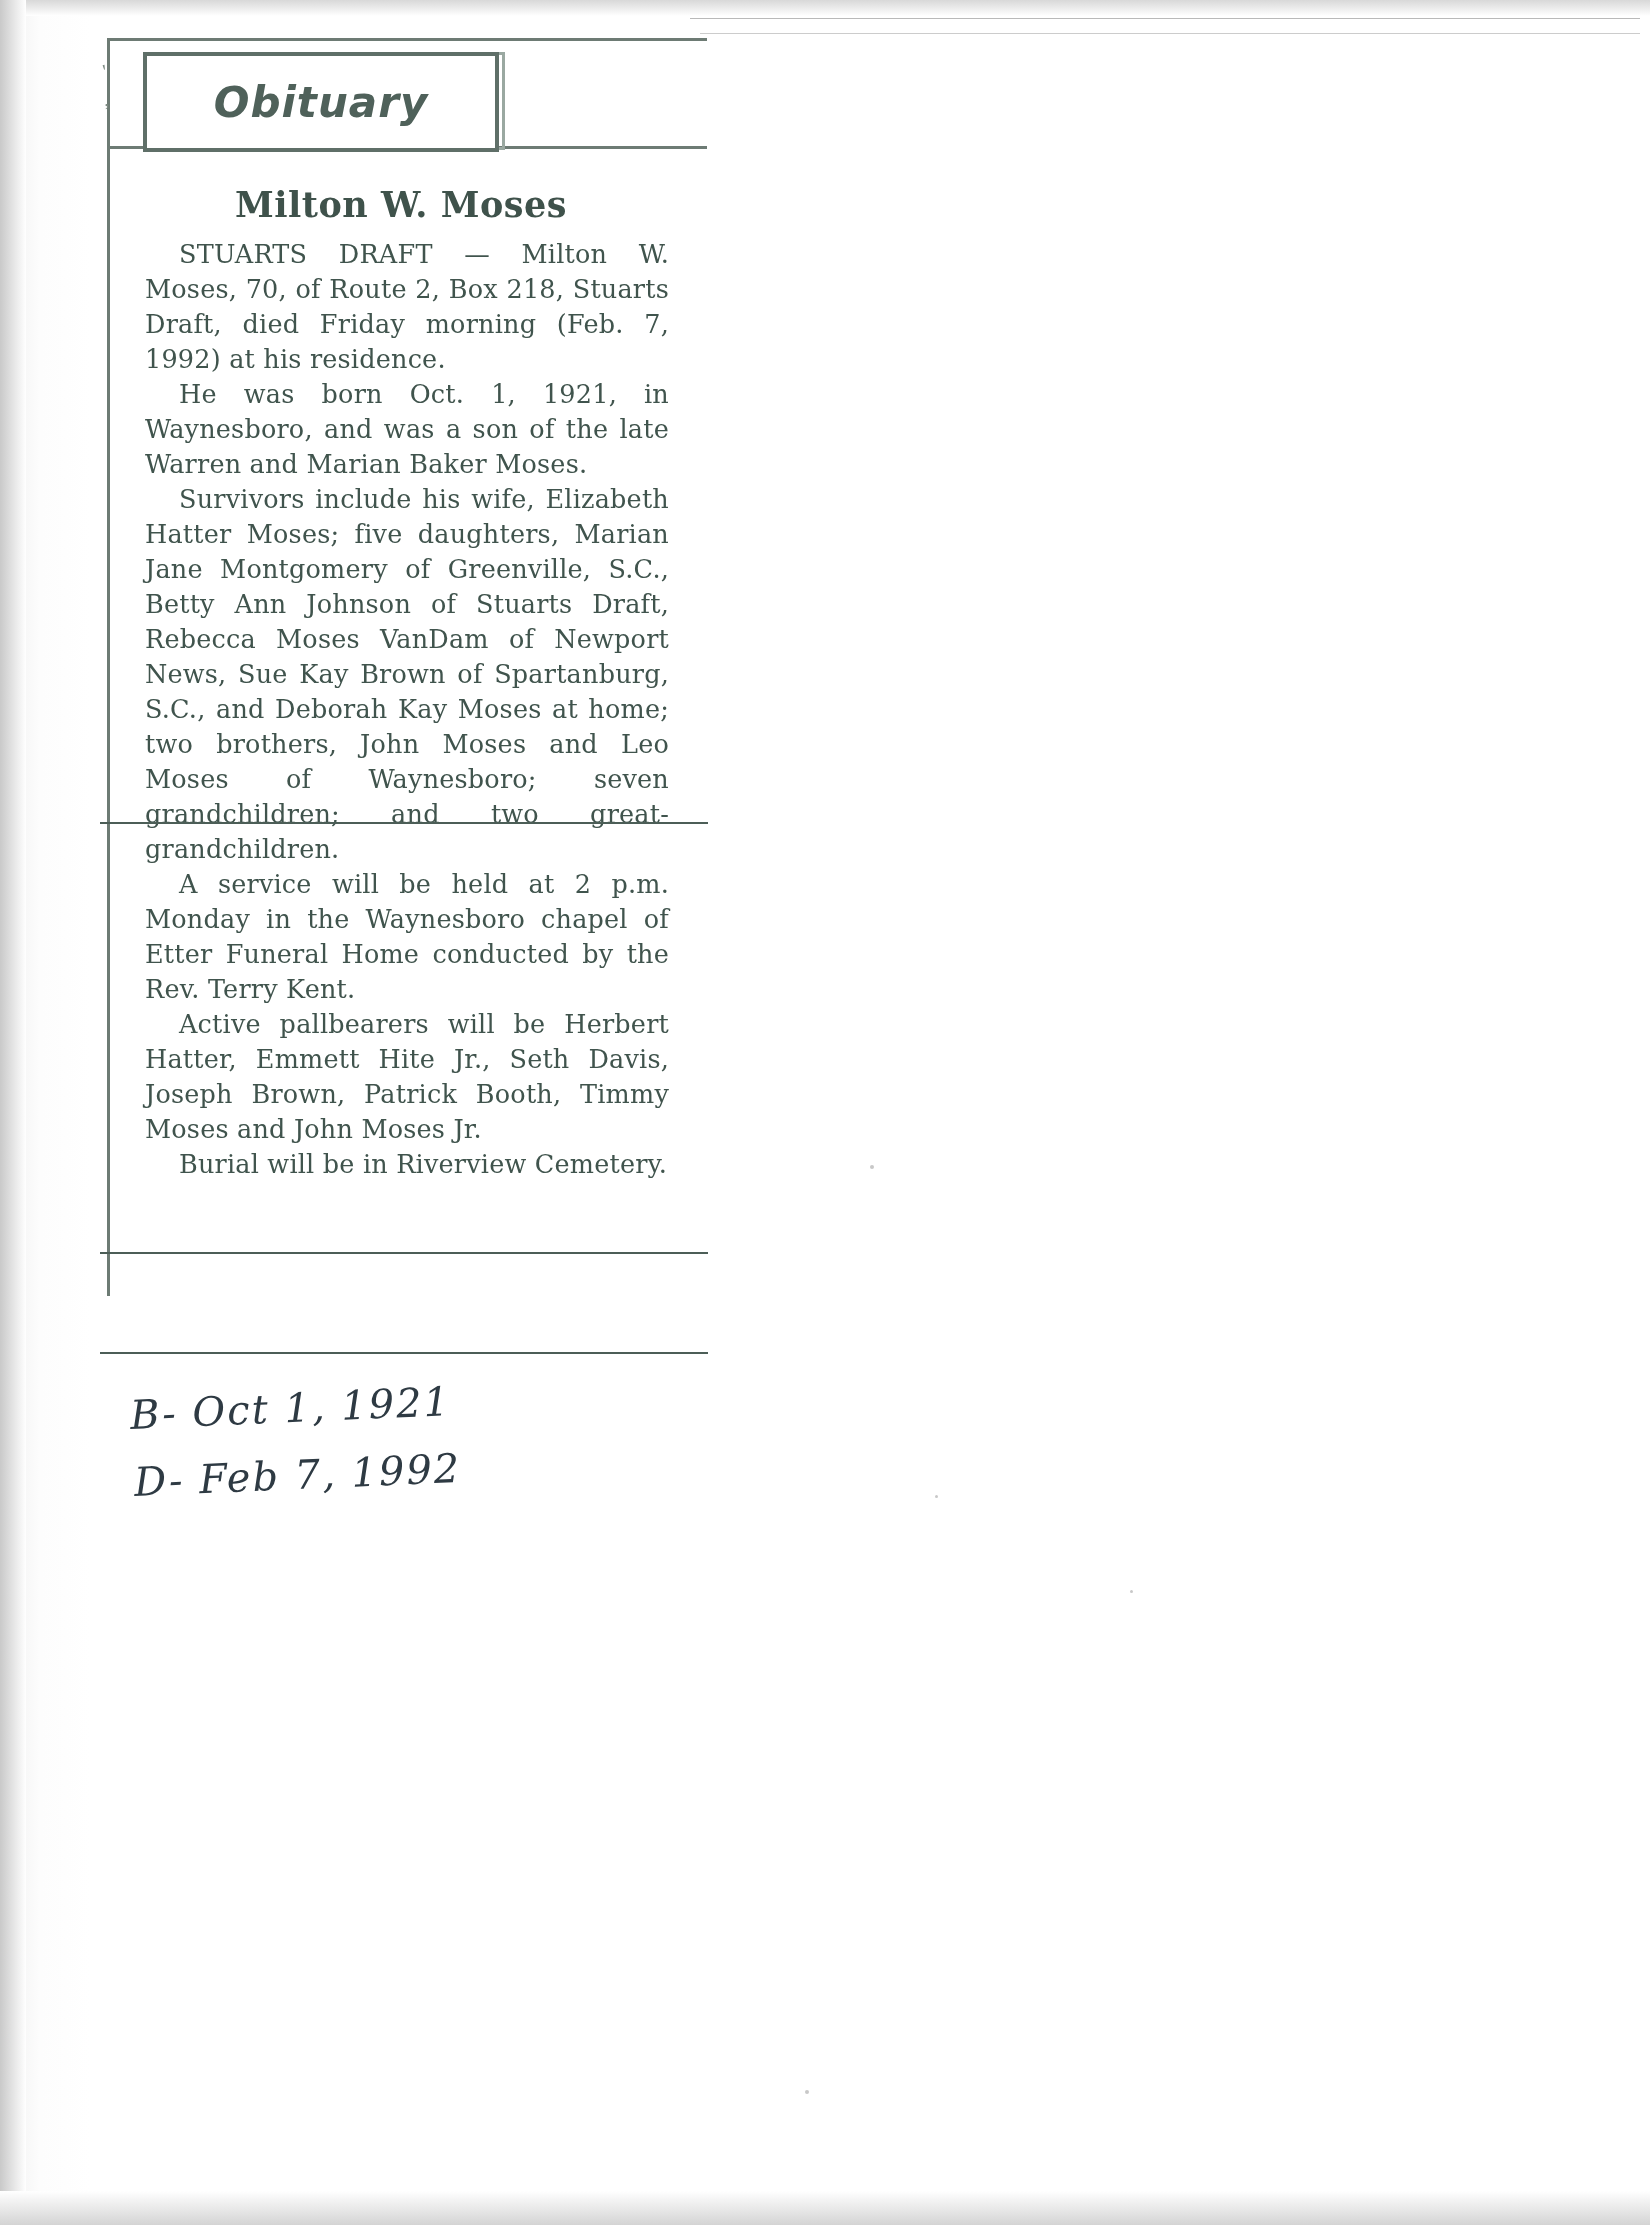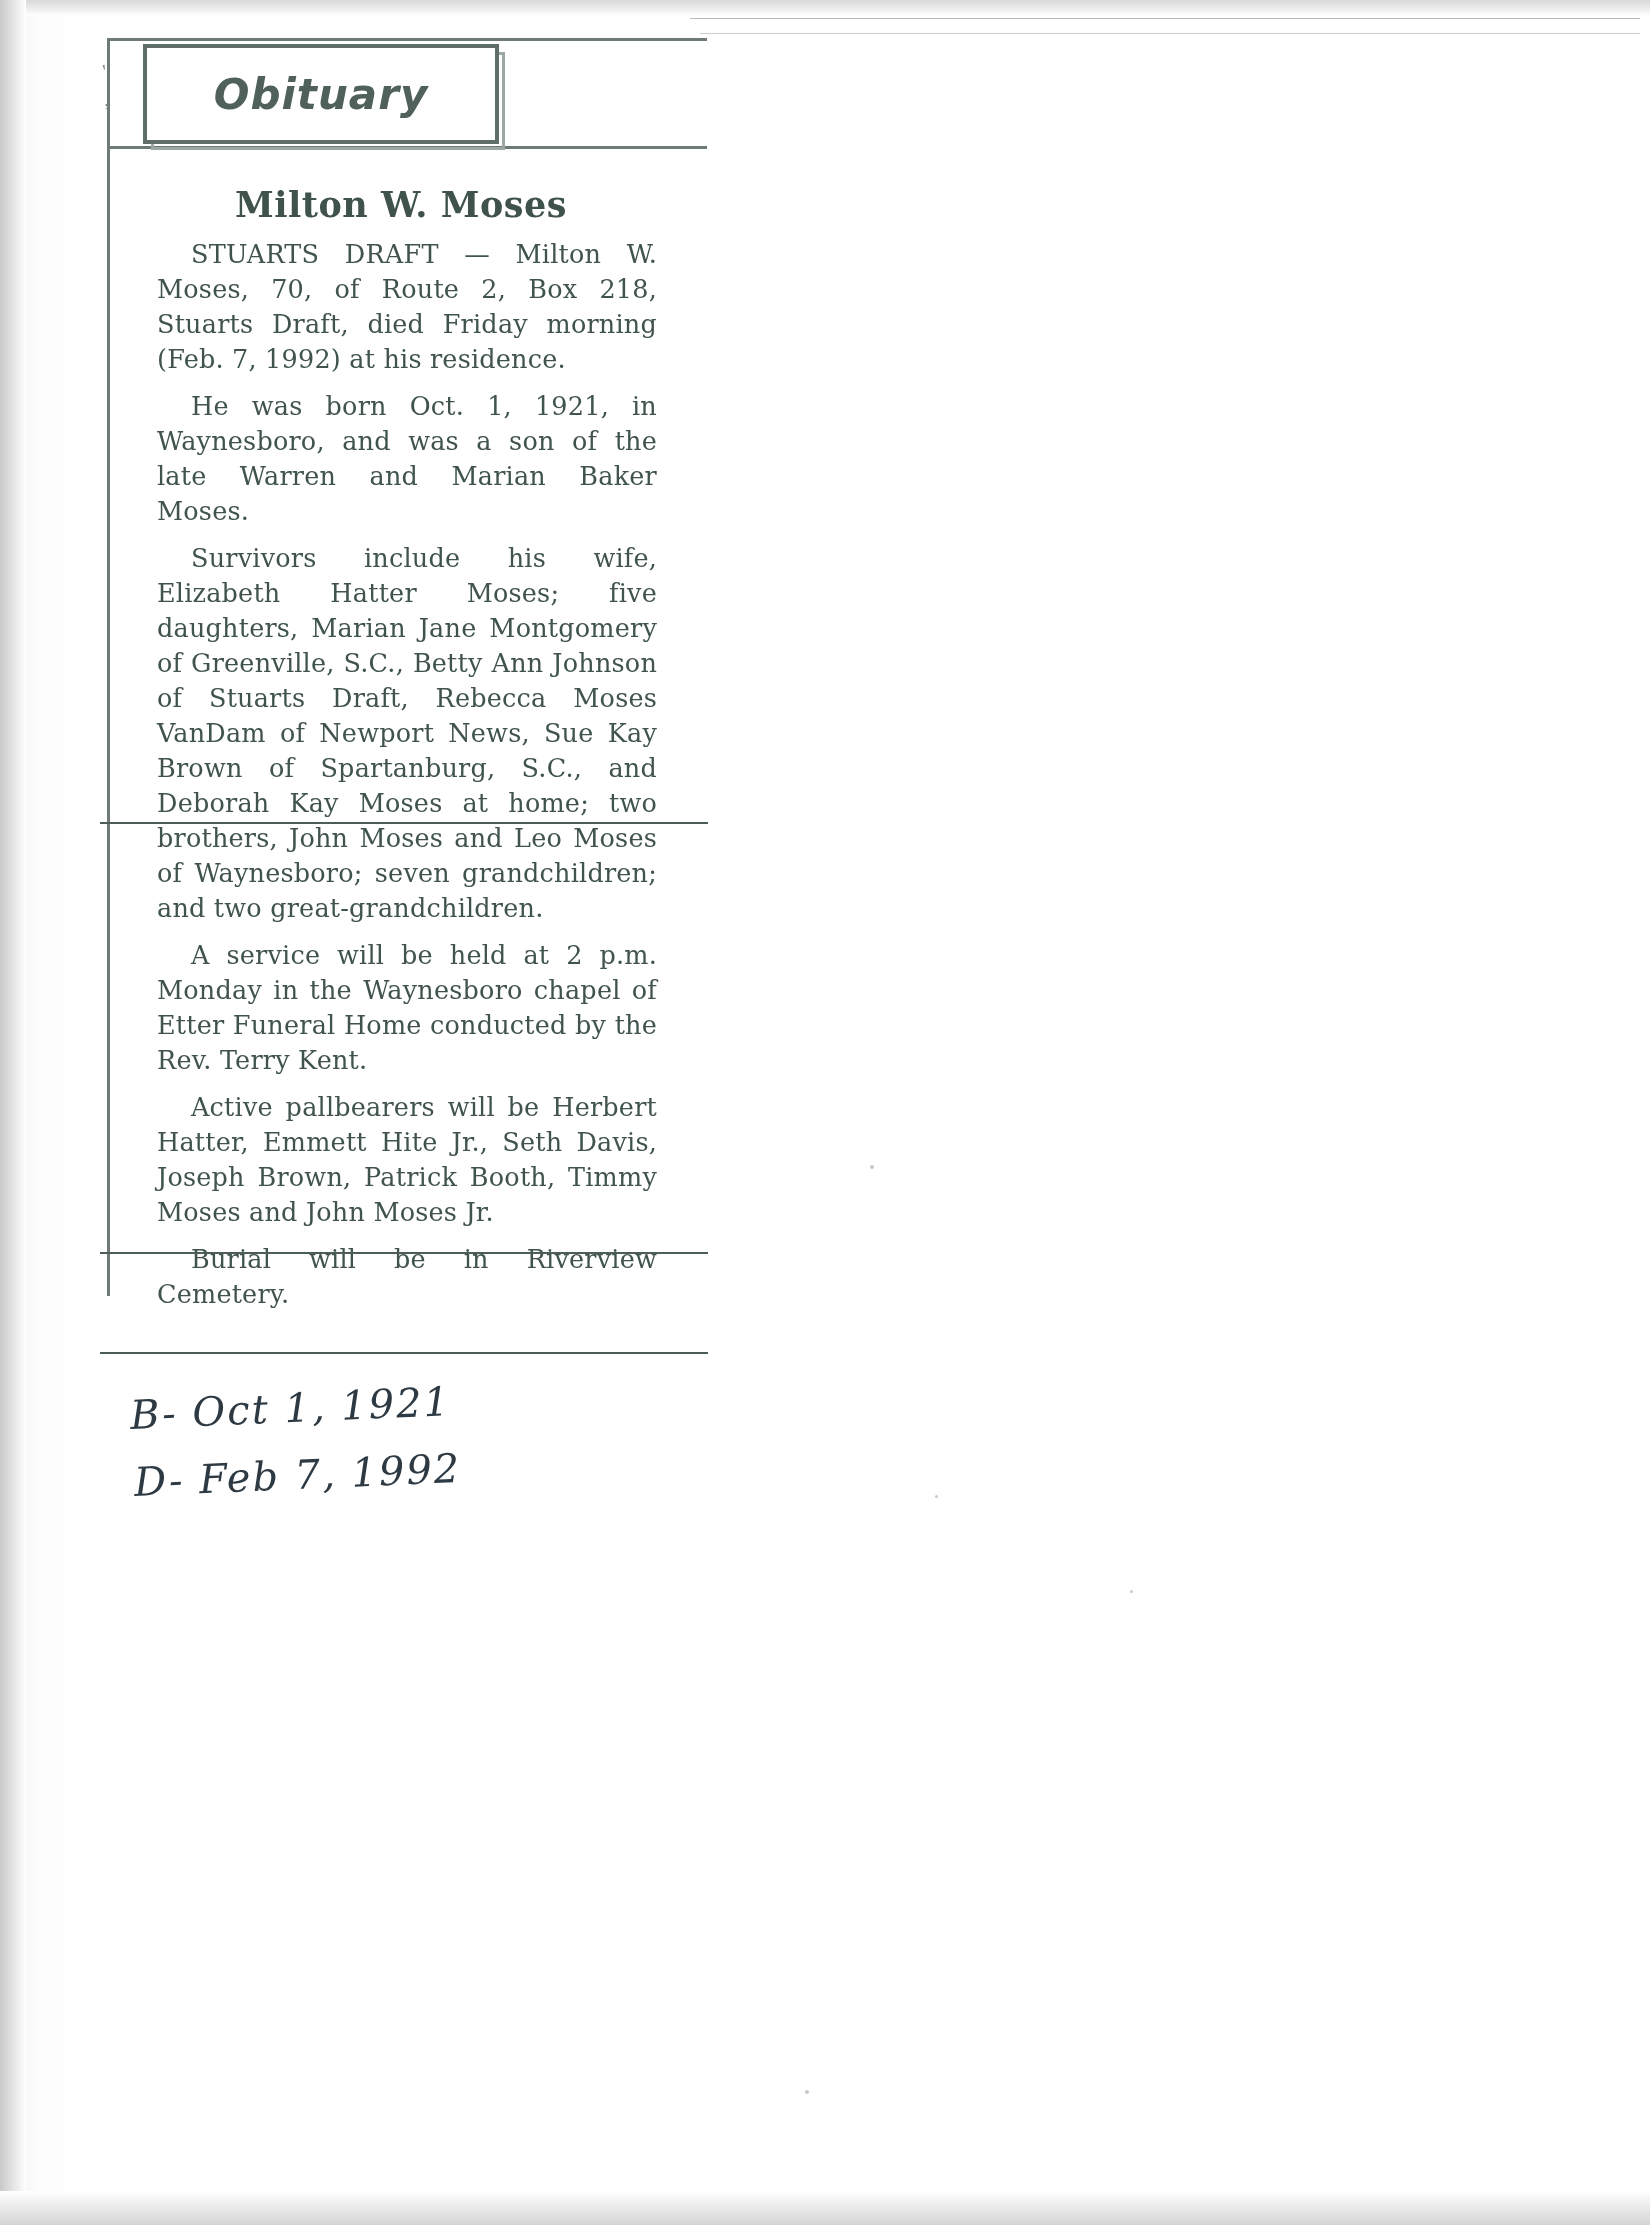--- a/index.html
+++ b/index.html
@@ -73,21 +73,21 @@
     color: #7d8a83;
     font-family: "Liberation Serif", serif;
   }
   .mark.m1 { left: 8px;  top: 22px;  font-size: 20px; transform: rotate(-12deg); }
   .mark.m2 { left: 8px;  top: 50px;  font-size: 20px; transform: rotate(-12deg); }
 
   
   .masthead {
     position: absolute;
     left: 48px;
-    top: 6px;
+    top: 14px;
     width: 348px;
     height: 92px;
     border: 4px solid #5f6f68;
     background: #ffffff;
     display: flex;
     align-items: center;
     justify-content: center;
   }
   .masthead-shadow {
     position: absolute;
@@ -129,21 +129,21 @@
     font-size: 25.5px;
     line-height: 35px;
     color: #40544d;
     text-align: justify;
     text-justify: inter-word;
     letter-spacing: 0.2px;
     padding-left: 20px;
     padding-right: 8px;
   }
   .body-col p {
-    margin: 12px;
+    margin: 0;
     text-indent: 34px;
   }
 
   
   .strike-rule {
     position: absolute;
     left: 100px;
     width: 608px;
     height: 2px;
     background: #4c5e57;

